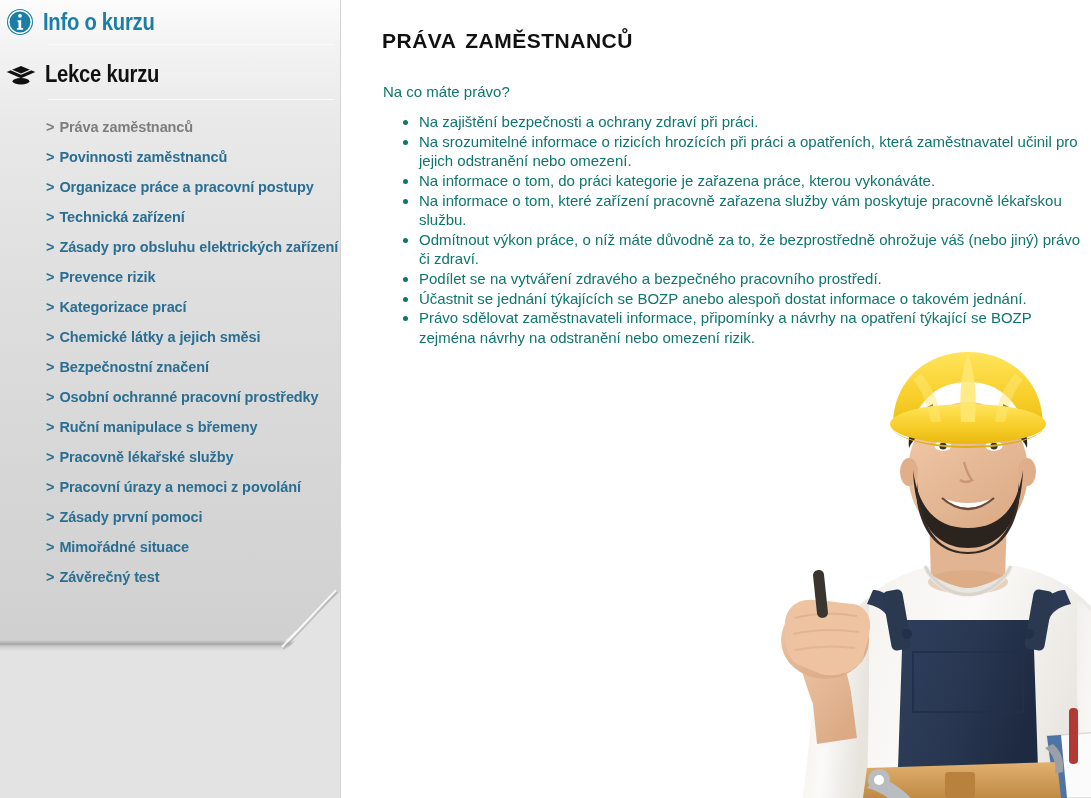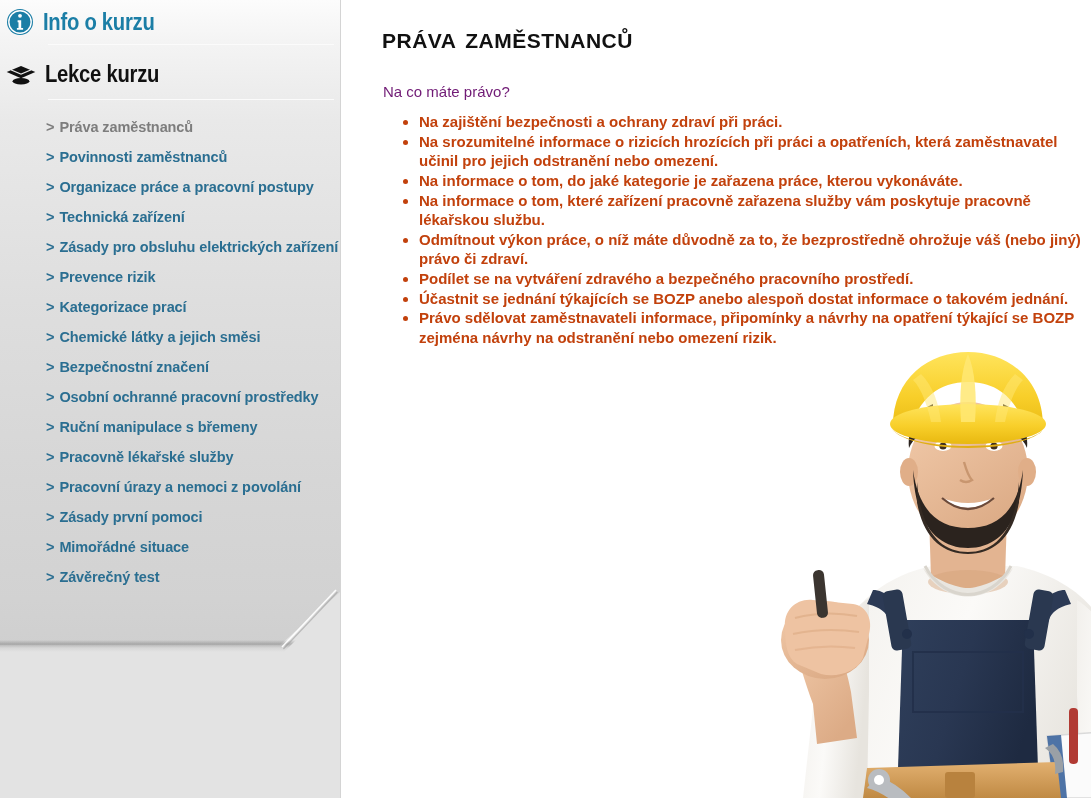--- a/index.html
+++ b/index.html
@@ -138,37 +138,36 @@
     text-transform: lowercase;
     letter-spacing: 0.5px;
     color: #111111;
     white-space: nowrap;
   }
   .lead {
     position: absolute;
     left: 42px; top: 83px;
     margin: 0;
     font-size: 15px;
-    color: #701a75;
+    color: #0f766e;
   }
   .rights-list {
     position: absolute;
     left: 40px; top: 112px;
     width: 700px;
     margin: 0;
     padding: 0 0 0 38px;
     list-style: disc outside;
   }
   .rights-list li {
     font-size: 15px;
     line-height: 19.3px;
-    color: #c2410c;
+    color: #0f766e;
     margin: 0 0 0.5px 0;
     padding: 0;
-    font-weight: bold;
   }
 
   
   .photo {
     position: absolute;
     left: 376px; top: 352px;
     width: 470px; height: 446px;
     overflow: hidden;
     background: #ffffff;
   }
@@ -240,21 +239,21 @@
 
   <div class="main">
 
     <h1 class="page-title">Práva zaměstnanců</h1>
 
     <p class="lead">Na co máte právo?</p>
 
     <ul class="rights-list" id="bullets">
         <li>Na zajištění bezpečnosti a ochrany zdraví při práci.</li>
         <li>Na srozumitelné informace o rizicích hrozících při práci a opatřeních, která zaměstnavatel učinil pro jejich odstranění nebo omezení.</li>
-        <li>Na informace o tom, do jaké kategorie je zařazena práce, kterou vykonáváte.</li>
+        <li>Na informace o tom, do práci kategorie je zařazena práce, kterou vykonáváte.</li>
         <li>Na informace o tom, které zařízení pracovně zařazena služby vám poskytuje pracovně lékařskou službu.</li>
         <li>Odmítnout výkon práce, o níž máte důvodně za to, že bezprostředně ohrožuje váš (nebo jiný) právo či zdraví.</li>
         <li>Podílet se na vytváření zdravého a bezpečného pracovního prostředí.</li>
         <li>Účastnit se jednání týkajících se BOZP anebo alespoň dostat informace o takovém jednání.</li>
         <li>Právo sdělovat zaměstnavateli informace, připomínky a návrhy na opatření týkající se BOZP zejména návrhy na odstranění nebo omezení rizik.</li>
       </ul>
 
     <div class="photo">
       <svg width="470" height="446" viewBox="0 0 470 446">
         <rect width="470" height="446" fill="#ffffff"></rect>

